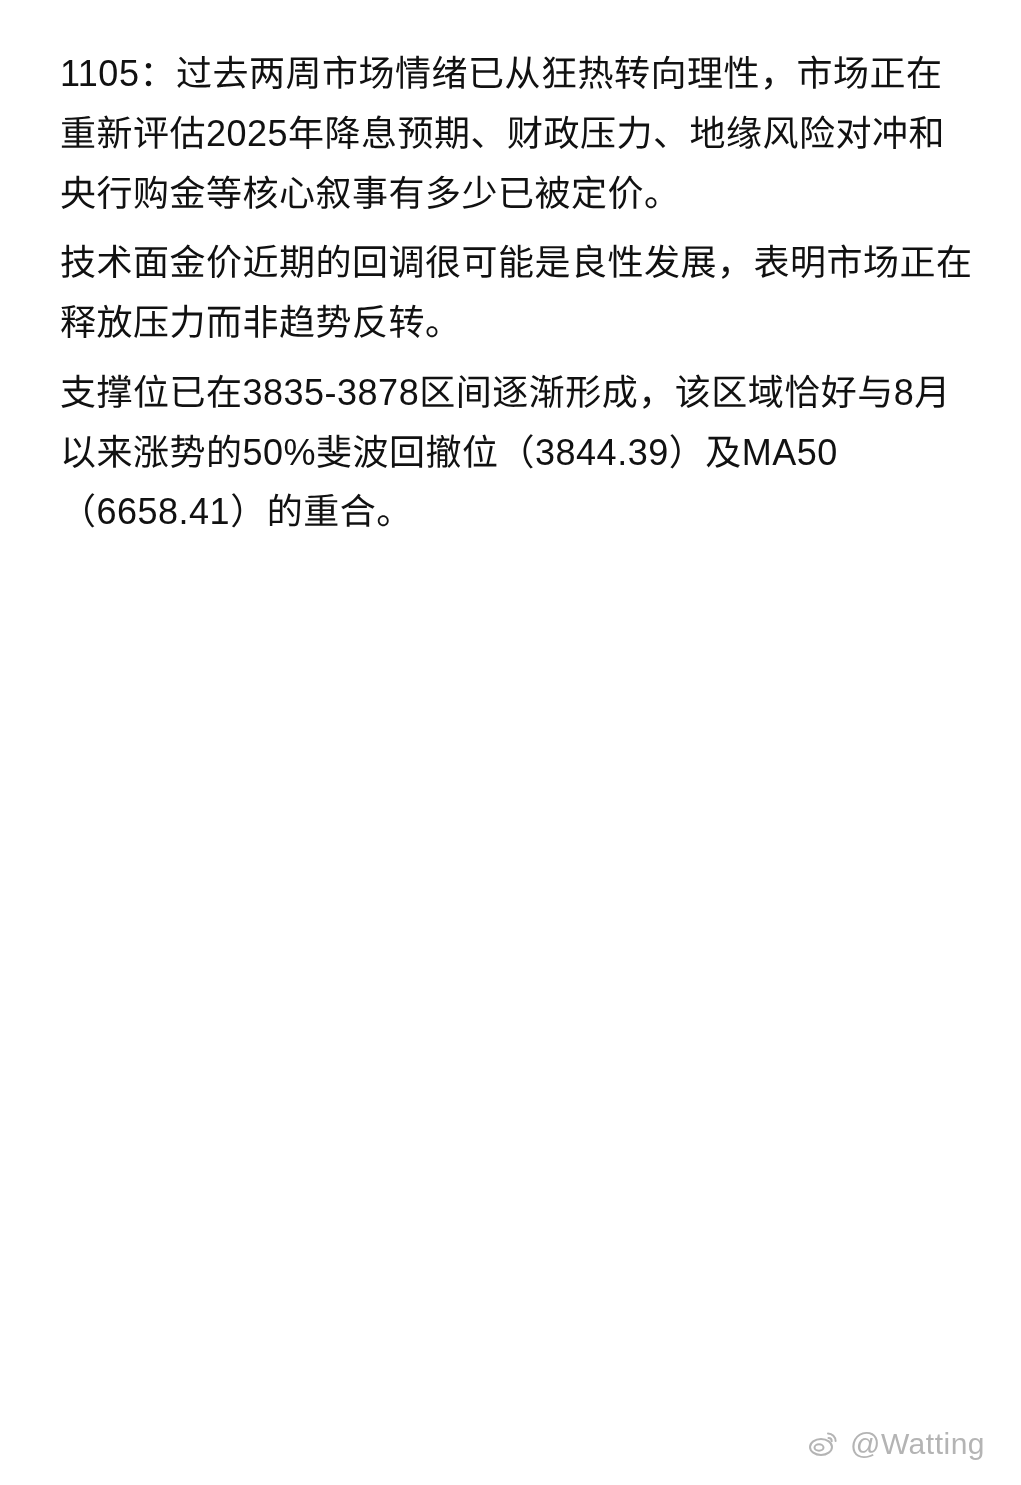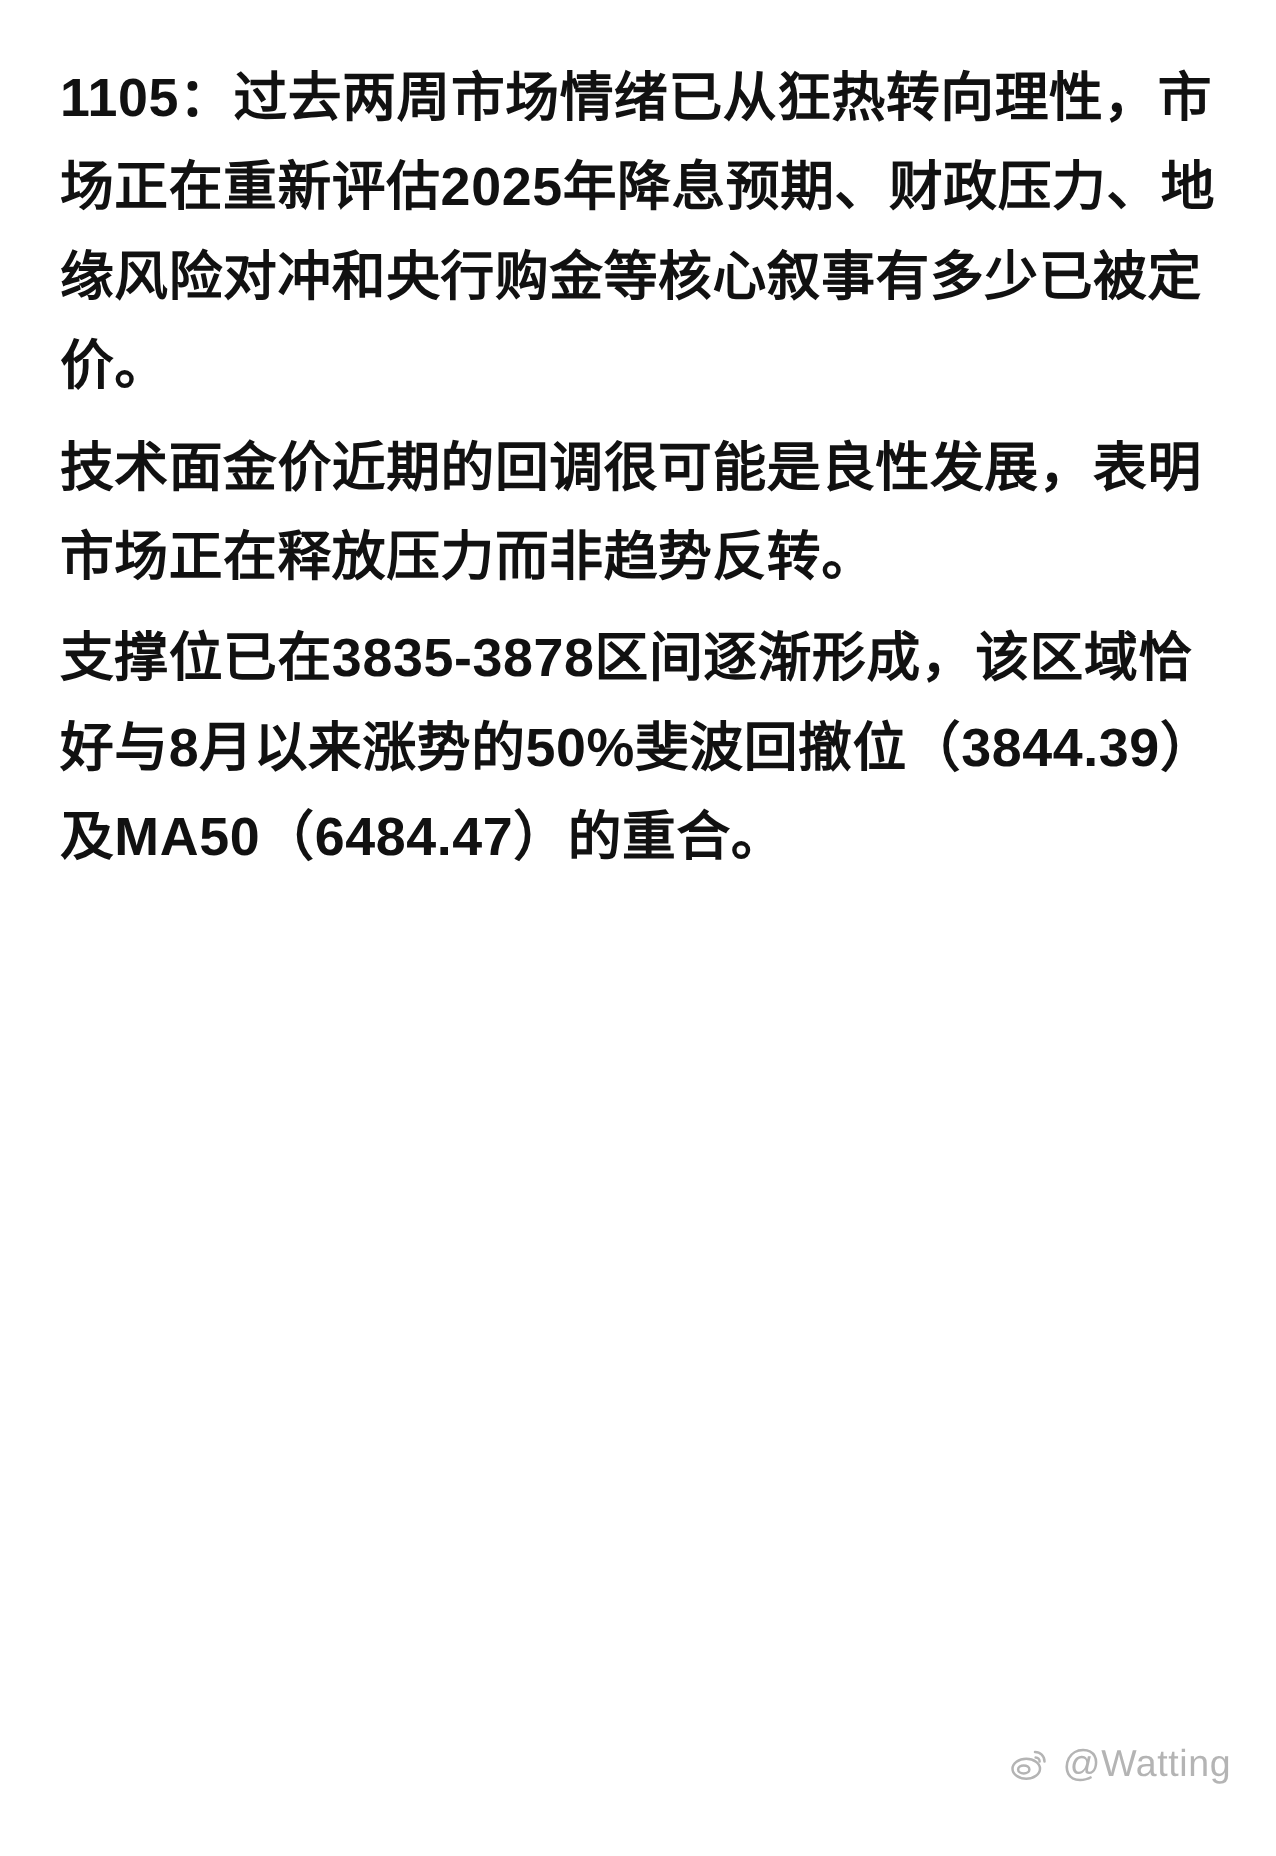--- a/index.html
+++ b/index.html
@@ -20,36 +20,36 @@
     width: 1021px;
     min-height: 1485px;
     box-sizing: border-box;
     padding: 44px 44px 0 44px;
     background: #ffffff;
   }
   .article {
     display: block;
   }
   .para {
-    font-size: 43px;
+    font-size: 36px;
     line-height: 1.66;
     letter-spacing: 0.5px;
-    margin: 0 0 10px 4px;
+    margin: 0 0 10px 16px;
     text-align: left;
     word-break: break-word;
-    font-weight: 700;
+    font-weight: 400;
     color: #111111;
   }
   .para:last-child {
     margin-bottom: 0;
   }
   .watermark {
     position: absolute;
     right: 36px;
-    bottom: 56px;
+    bottom: 24px;
     display: flex;
     align-items: center;
     gap: 10px;
     color: #b4b4b4;
     font-size: 30px;
     line-height: 1;
     user-select: none;
   }
   .wm-icon {
     display: inline-flex;
@@ -67,21 +67,21 @@
   }
 </style>
 </head>
 <body>
 
 <div class="page">
 
   <div class="article">
     <p class="para">1105：过去两周市场情绪已从狂热转向理性，市场正在重新评估2025年降息预期、财政压力、地缘风险对冲和央行购金等核心叙事有多少已被定价。</p>
     <p class="para">技术面金价近期的回调很可能是良性发展，表明市场正在释放压力而非趋势反转。</p>
-    <p class="para">支撑位已在3835-3878区间逐渐形成，该区域恰好与8月以来涨势的50%斐波回撤位（3844.39）及MA50（6484.47）的重合。</p>
+    <p class="para">支撑位已在3835-3878区间逐渐形成，该区域恰好与8月以来涨势的50%斐波回撤位（3844.39）及MA50（6658.41）的重合。</p>
   </div>
 
   <div class="watermark">
     <span class="wm-icon">
       <svg width="32" height="32" viewBox="0 0 32 32" aria-hidden="true">
         <ellipse cx="14" cy="19" rx="11" ry="8" fill="none" stroke="currentColor" stroke-width="2"></ellipse>
         <ellipse cx="12" cy="19.5" rx="4.5" ry="3.2" fill="none" stroke="currentColor" stroke-width="2"></ellipse>
         <path d="M21 5.5c4.2 0 7.6 3.4 7.6 7.6" fill="none" stroke="currentColor" stroke-width="2" stroke-linecap="round"></path>
         <path d="M21.5 10c1.8 0 3.2 1.4 3.2 3.2" fill="none" stroke="currentColor" stroke-width="2" stroke-linecap="round"></path>
       </svg>

